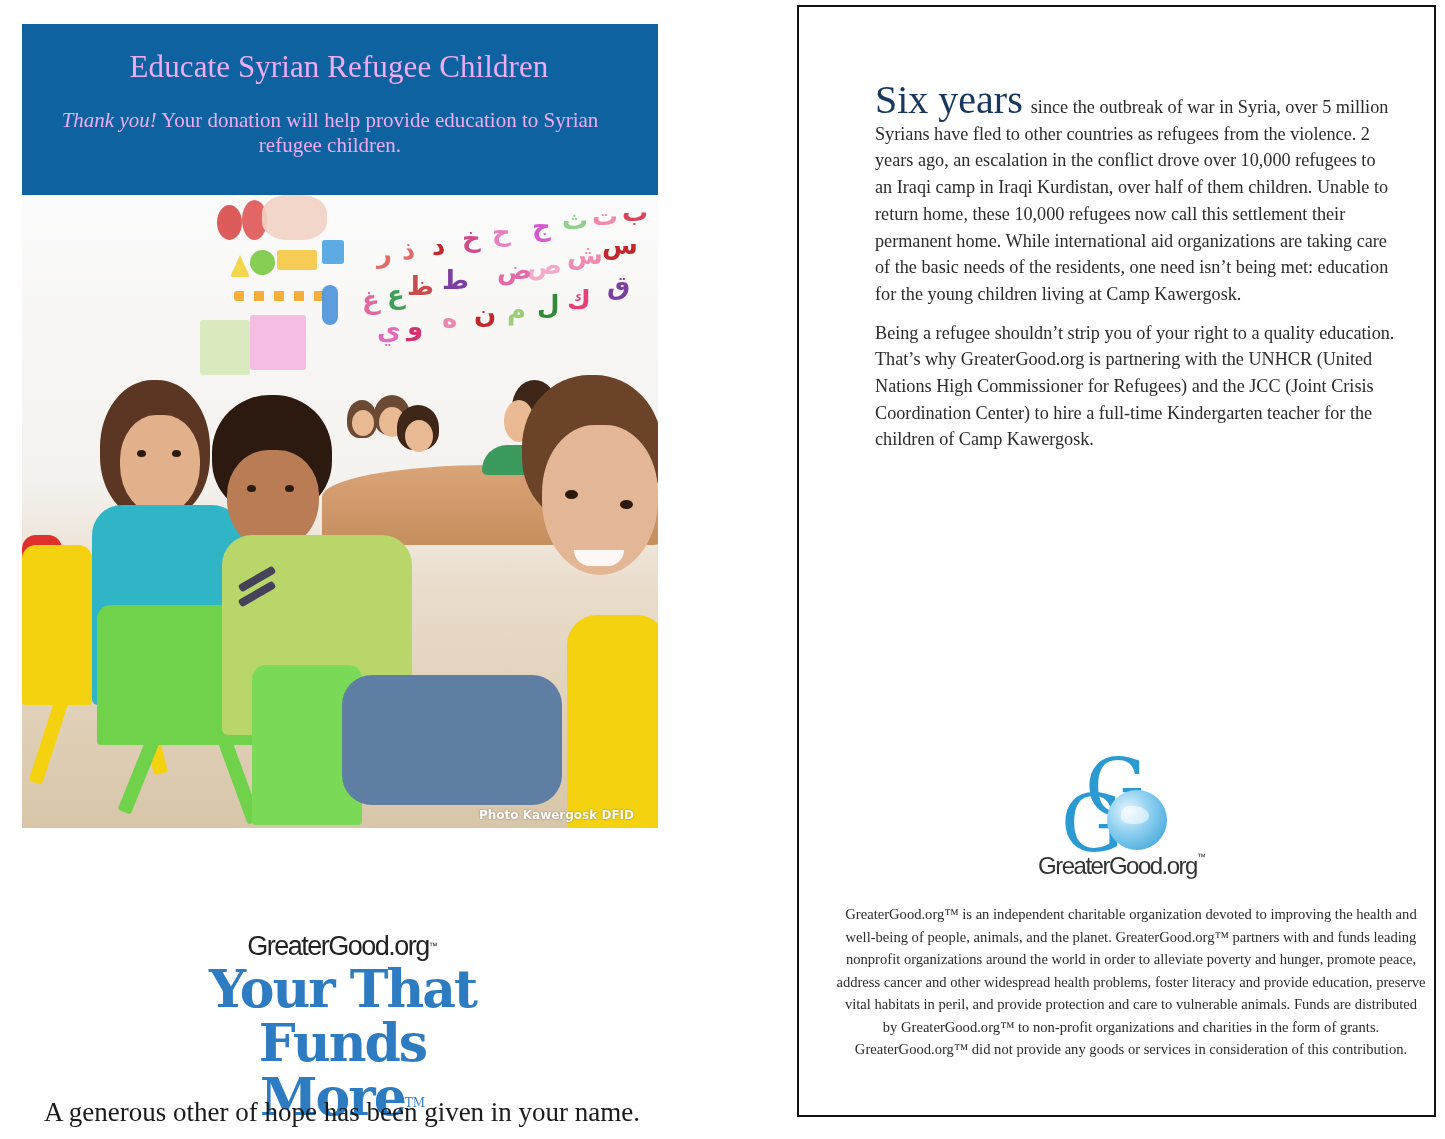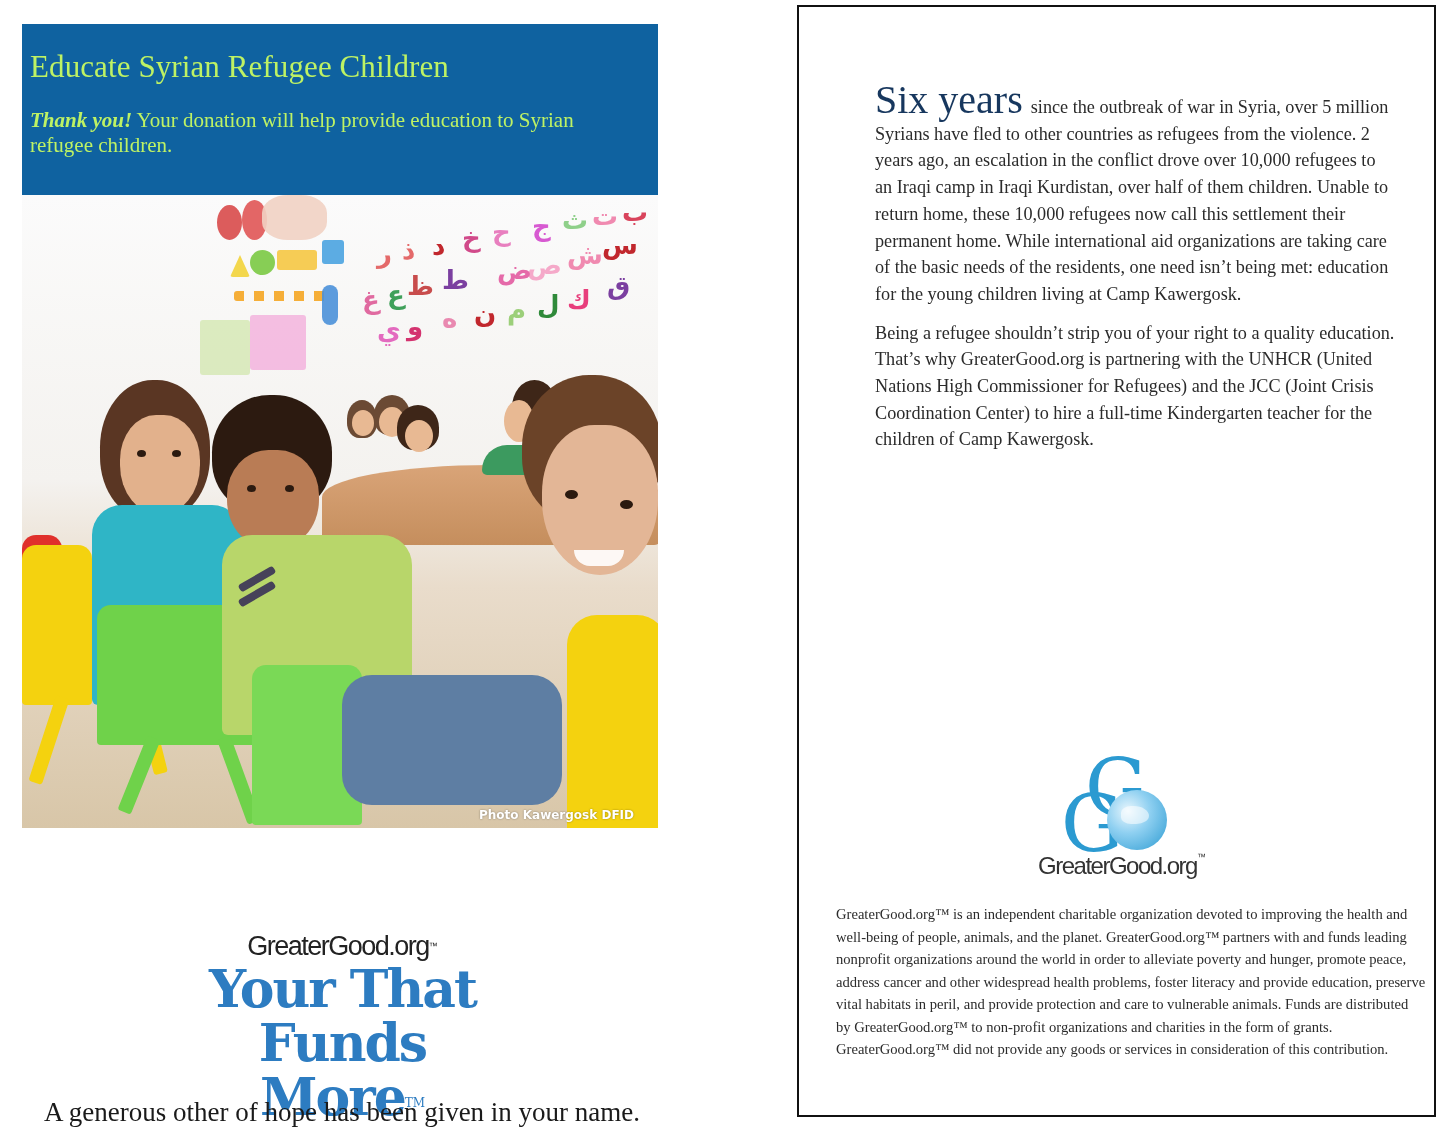--- a/index.html
+++ b/index.html
@@ -2,25 +2,25 @@
 <html><head>
 <meta charset="utf-8">
 <style>
   * { box-sizing: border-box; margin: 0; padding: 0; }
   html, body { width: 1445px; height: 1139px; background: #ffffff; overflow: hidden; }
   body { position: relative; font-family: "Liberation Serif", "DejaVu Serif", serif; color: #2a2a2a; }
 
   
   .header-box {
     position: absolute; left: 22px; top: 24px; width: 636px; height: 171px;
-    background: #0f62a0; color: #bef264; padding: 24px 10px 0 8px;
+    background: #0f62a0; color: #f0abfc; padding: 24px 10px 0 8px; text-align: center;
   }
   .header-title { font-size: 31px; line-height: 38px; font-weight: normal; letter-spacing: 0.1px; }
   .header-sub { margin-top: 22px; font-size: 21px; line-height: 25px; width: 600px; }
-  .header-sub em { font-style: italic; font-weight: bold; }
+  .header-sub em { font-style: italic; }
 
   .photo {
     position: absolute; left: 22px; top: 195px; width: 636px; height: 633px; overflow: hidden;
     background: linear-gradient(180deg, #fbfbfb 0%, #f4f2ef 45%, #e9dccb 62%, #d8c6a8 100%);
   }
   .wall-art { position: absolute; border-radius: 3px; opacity: 0.9; }
   .letter { position: absolute; font-family: "DejaVu Sans", sans-serif; font-size: 26px; font-weight: bold; }
   .table-top {
     position: absolute; left: 300px; top: 270px; width: 340px; height: 80px;
     background: linear-gradient(180deg, #d9a478, #c58e5d); border-radius: 50% 50% 8px 8px / 40% 40% 8px 8px;
@@ -75,21 +75,21 @@
   }
   .globe::after {
     content: ""; position: absolute; left: 14px; top: 16px; width: 28px; height: 18px;
     background: rgba(255,255,255,0.55); border-radius: 40% 60% 50% 40%;
   }
   .gg-word {
     position: absolute; left: 0; top: 95px; width: 190px; text-align: center;
     font-family: "Liberation Sans", "DejaVu Sans", sans-serif; font-size: 24px; color: #333; letter-spacing: -1.5px;
   }
 
-  .about { position: absolute; left: 37px; top: 896px; width: 590px; font-size: 14.6px; line-height: 22.5px; color: #2b2b2b; }
+  .about { position: absolute; left: 37px; top: 896px; width: 590px; font-size: 14.6px; line-height: 22.5px; color: #2b2b2b; text-align: center; }
 </style>
 </head>
 <body>
 
 <section>
   <div class="header-box">
     <h1 class="header-title">Educate Syrian Refugee Children</h1>
     <p class="header-sub"><em>Thank you!</em><span> Your donation will help provide education to Syrian refugee children.</span></p>
   </div>
 

